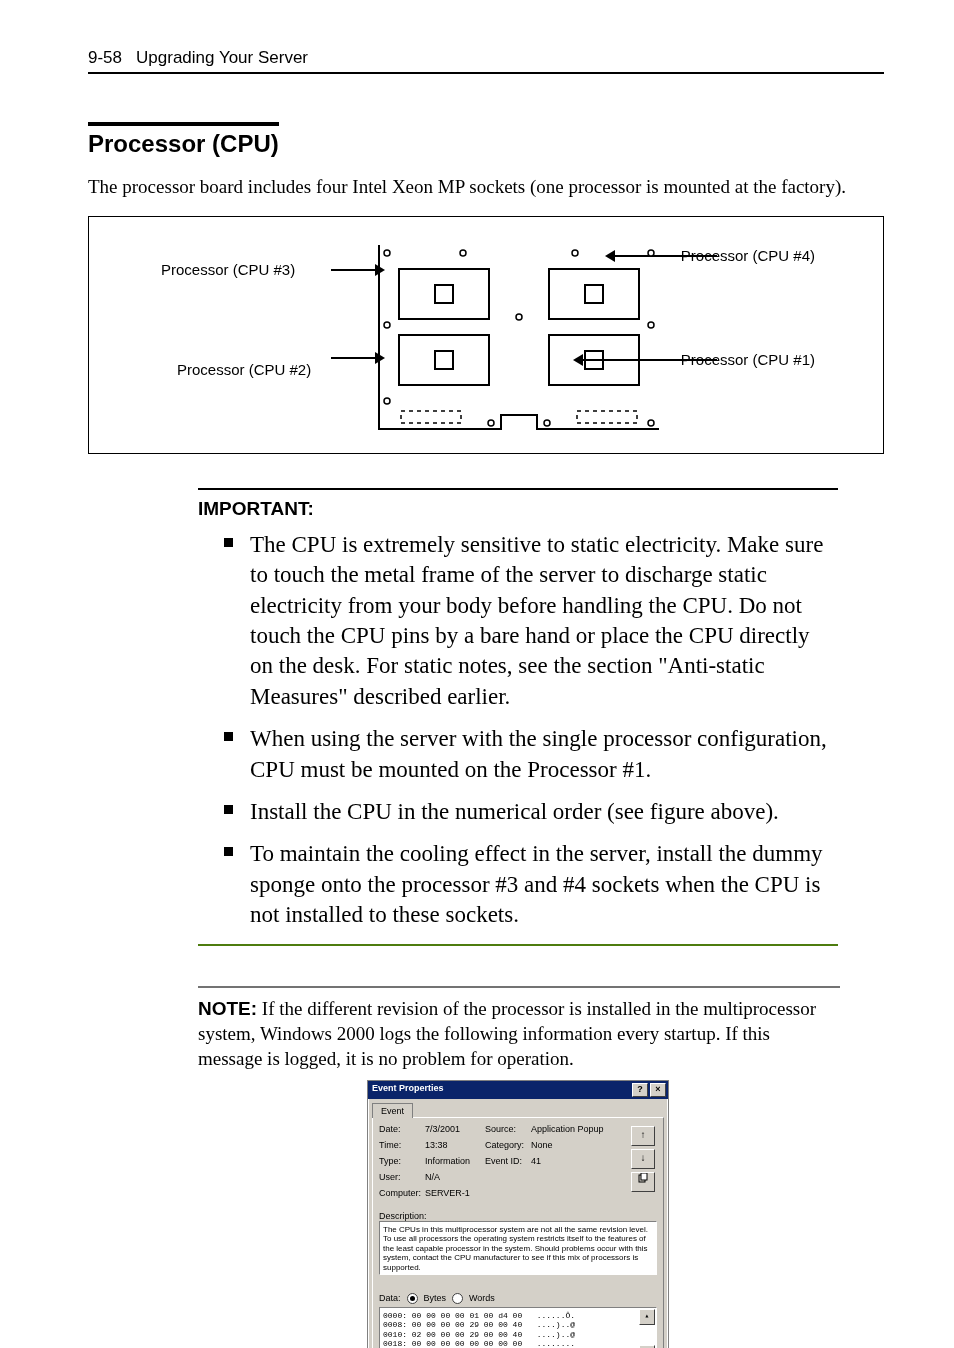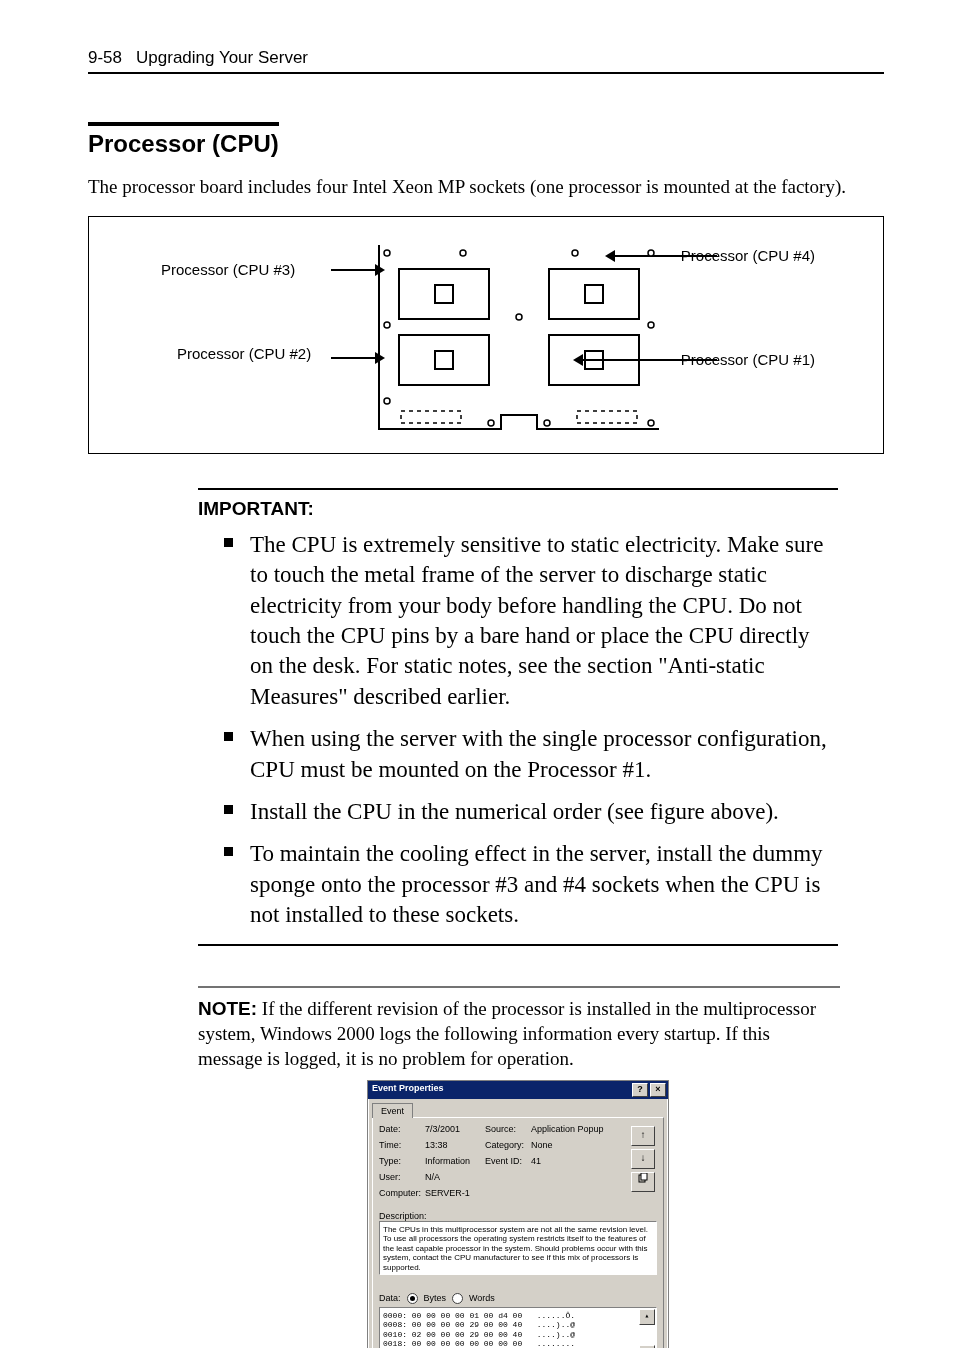--- a/index.html
+++ b/index.html
@@ -45,21 +45,21 @@
     position: relative;
     margin-bottom: 34px;
   }
   .label {
     position: absolute;
     font-family: Arial, Helvetica, sans-serif;
     font-size: 15px;
   }
   .lbl-3 { left: 72px; top: 44px; }
   .lbl-4 { right: 68px; top: 30px; }
-  .lbl-2 { left: 88px; top: 128px; }
+  .lbl-2 { left: 88px; top: 144px; }
   .lbl-1 { right: 68px; top: 134px; }
 
   .lead {
     position: absolute;
     height: 2px;
     background: #000;
   }
   .lead::after {
     content: "";
     position: absolute;
@@ -86,21 +86,21 @@
     position: absolute;
     left: 280px;
     top: 22px;
   }
 
   
   .important {
     margin-left: 110px;
     width: 640px;
     border-top: 2px solid #000;
-    border-bottom: 2px solid #000000;
+    border-bottom: 2px solid #4d7c0f;
     padding: 8px 0 14px 0;
   }
   .important-title {
     font-family: Arial, Helvetica, sans-serif;
     font-weight: bold;
     font-size: 19px;
     margin-bottom: 10px;
   }
   .important ul {
     margin: 0;

